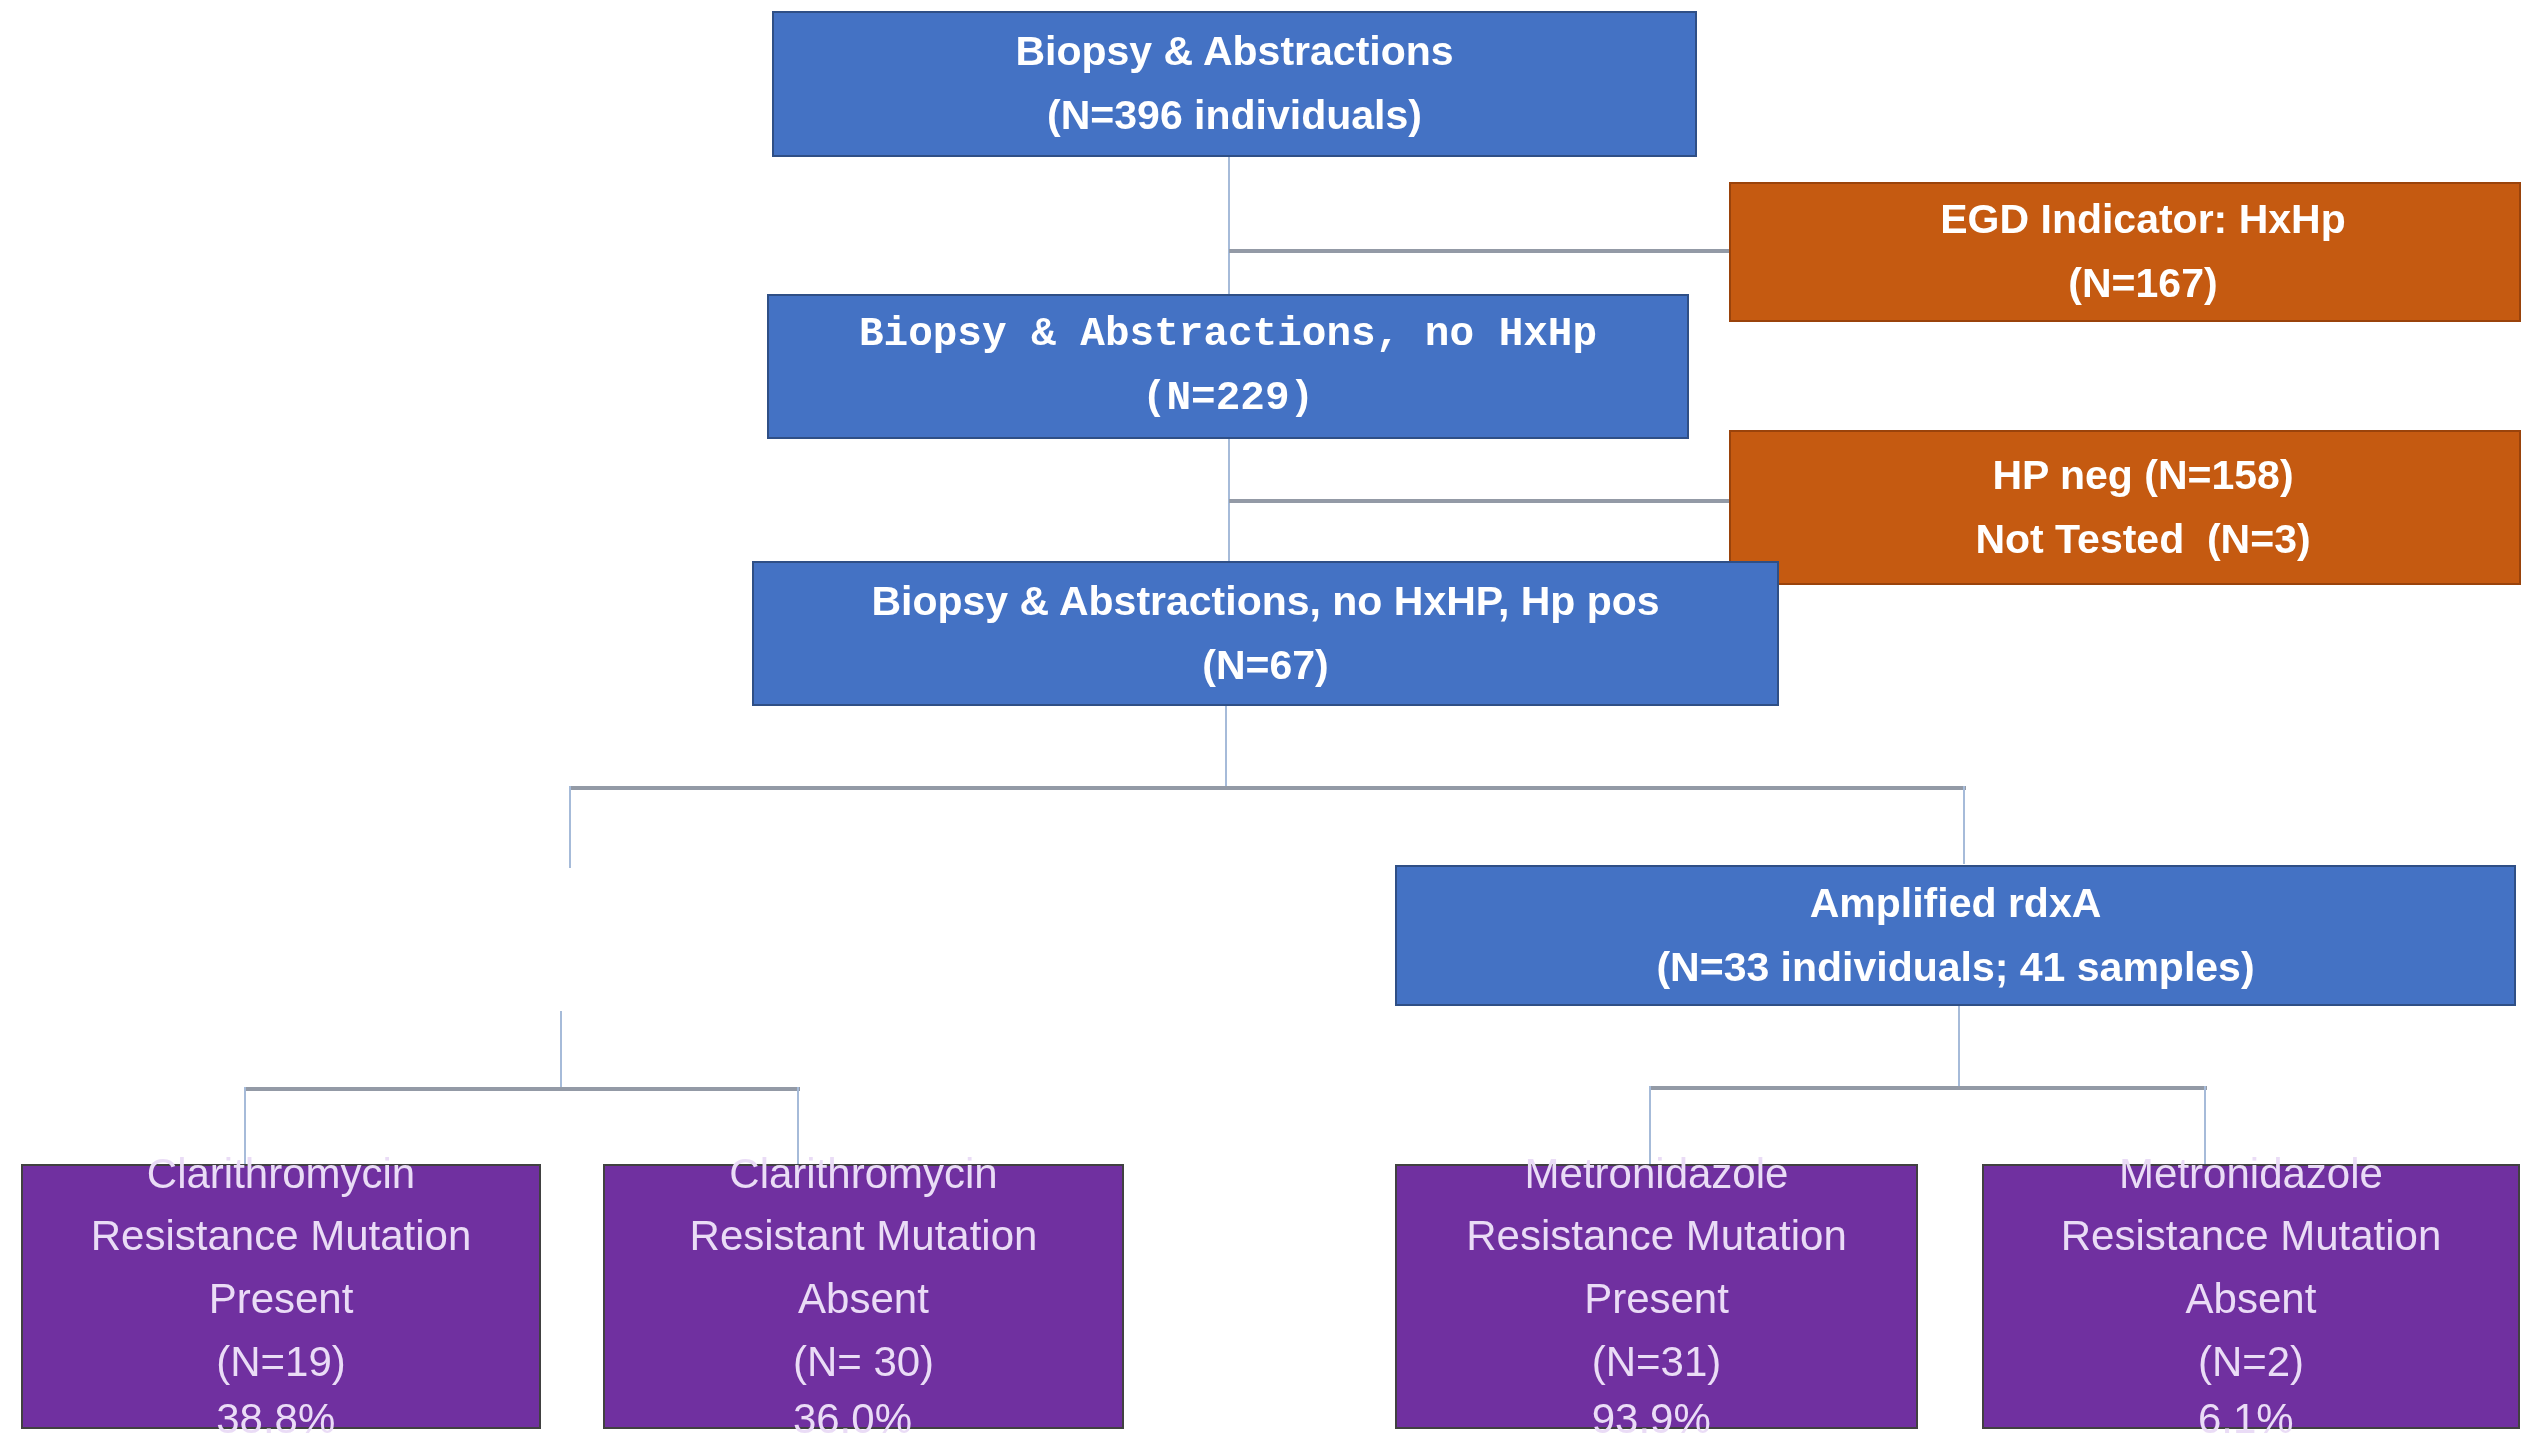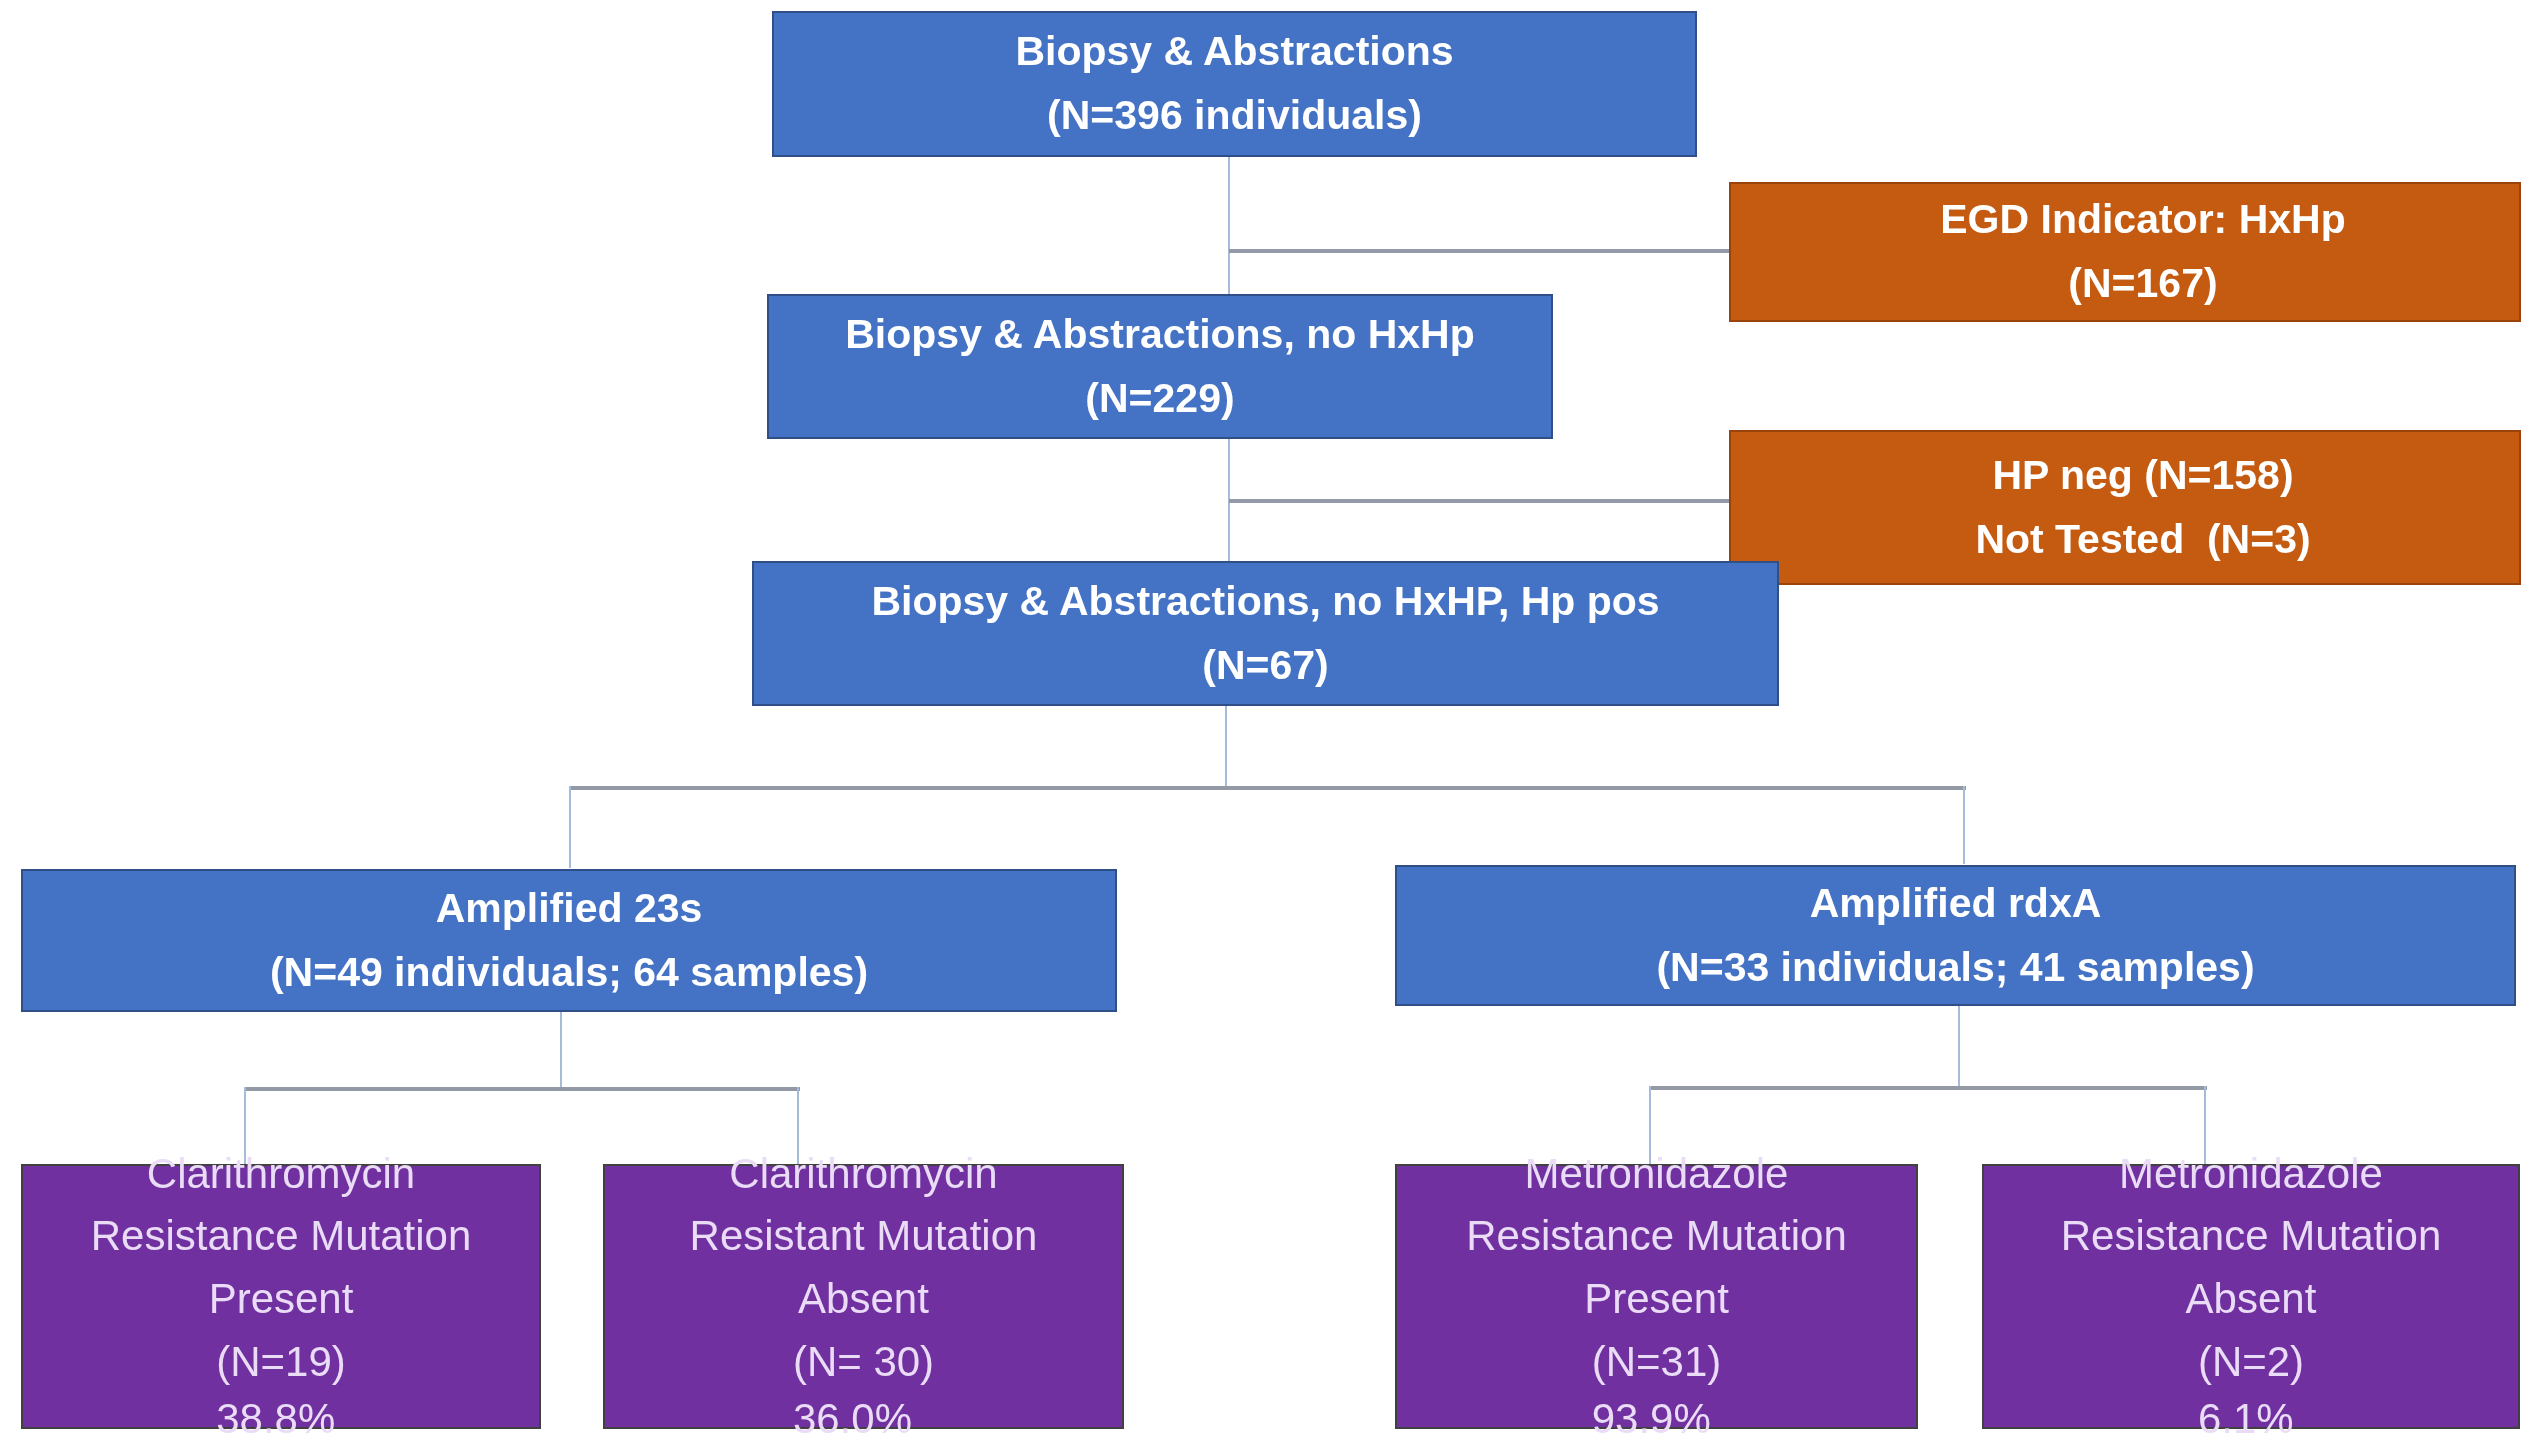--- a/index.html
+++ b/index.html
@@ -89,39 +89,35 @@
   <div class="node blue" style="left:772px; top:11px; width:925px; height:146px;">
     <div class="nline">Biopsy &amp; Abstractions</div>
     <div class="nline">(N=396 individuals)</div>
   </div>
 
   <div class="node orange" style="left:1729px; top:182px; width:792px; height:140px;">
     <div class="nline">EGD Indicator: HxHp</div>
     <div class="nline">(N=167)</div>
   </div>
 
-  <div class="node blue" style="left:767px; top:294px; width:786px; height:145px;">
+  <div class="node blue" style="left:767px; top:294px; width:922px; height:145px;font-family:Liberation Mono, monospace;">
     <div class="nline">Biopsy &amp; Abstractions, no HxHp</div>
     <div class="nline">(N=229)</div>
   </div>
 
   <div class="node orange" style="left:1729px; top:430px; width:792px; height:155px;">
     <div class="nline">HP neg (N=158)</div>
     <div class="nline">Not Tested  (N=3)</div>
   </div>
 
   <div class="node blue" style="left:752px; top:561px; width:1027px; height:145px;">
     <div class="nline">Biopsy &amp; Abstractions, no HxHP, Hp pos</div>
     <div class="nline">(N=67)</div>
   </div>
 
-  <div class="node blue" style="left:21px; top:869px; width:1096px; height:143px;">
-    <div class="nline">Amplified 23s</div>
-    <div class="nline">(N=49 individuals; 64 samples)</div>
-  </div>
 
   <div class="node blue" style="left:1395px; top:865px; width:1121px; height:141px;">
     <div class="nline">Amplified rdxA</div>
     <div class="nline">(N=33 individuals; 41 samples)</div>
   </div>
 
   <div class="node purple" style="left:21px; top:1164px; width:520px; height:265px;">
     <div class="nline">Clarithromycin</div>
     <div class="nline">Resistance Mutation</div>
     <div class="nline">Present</div>

